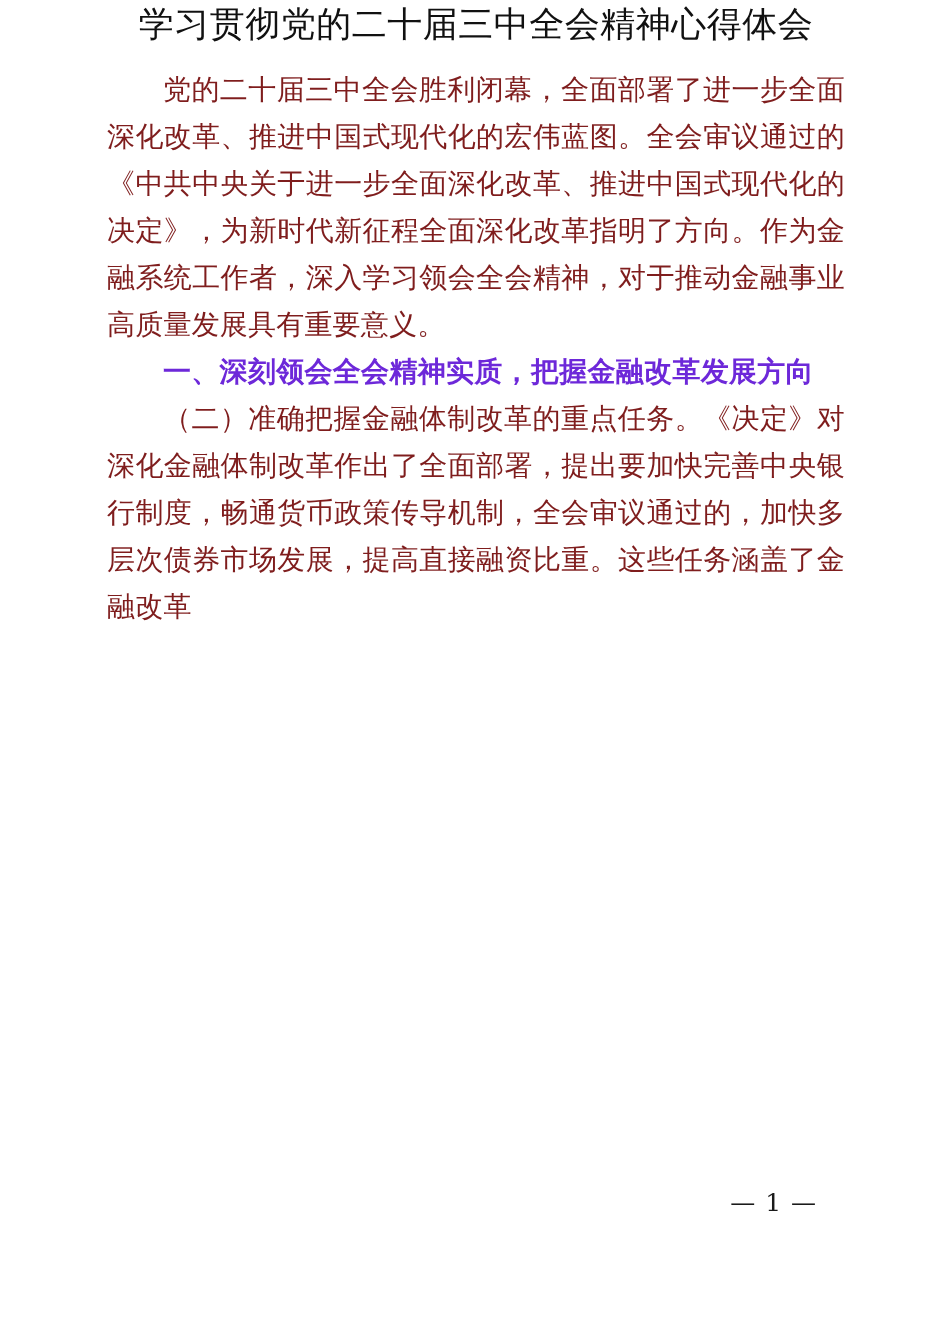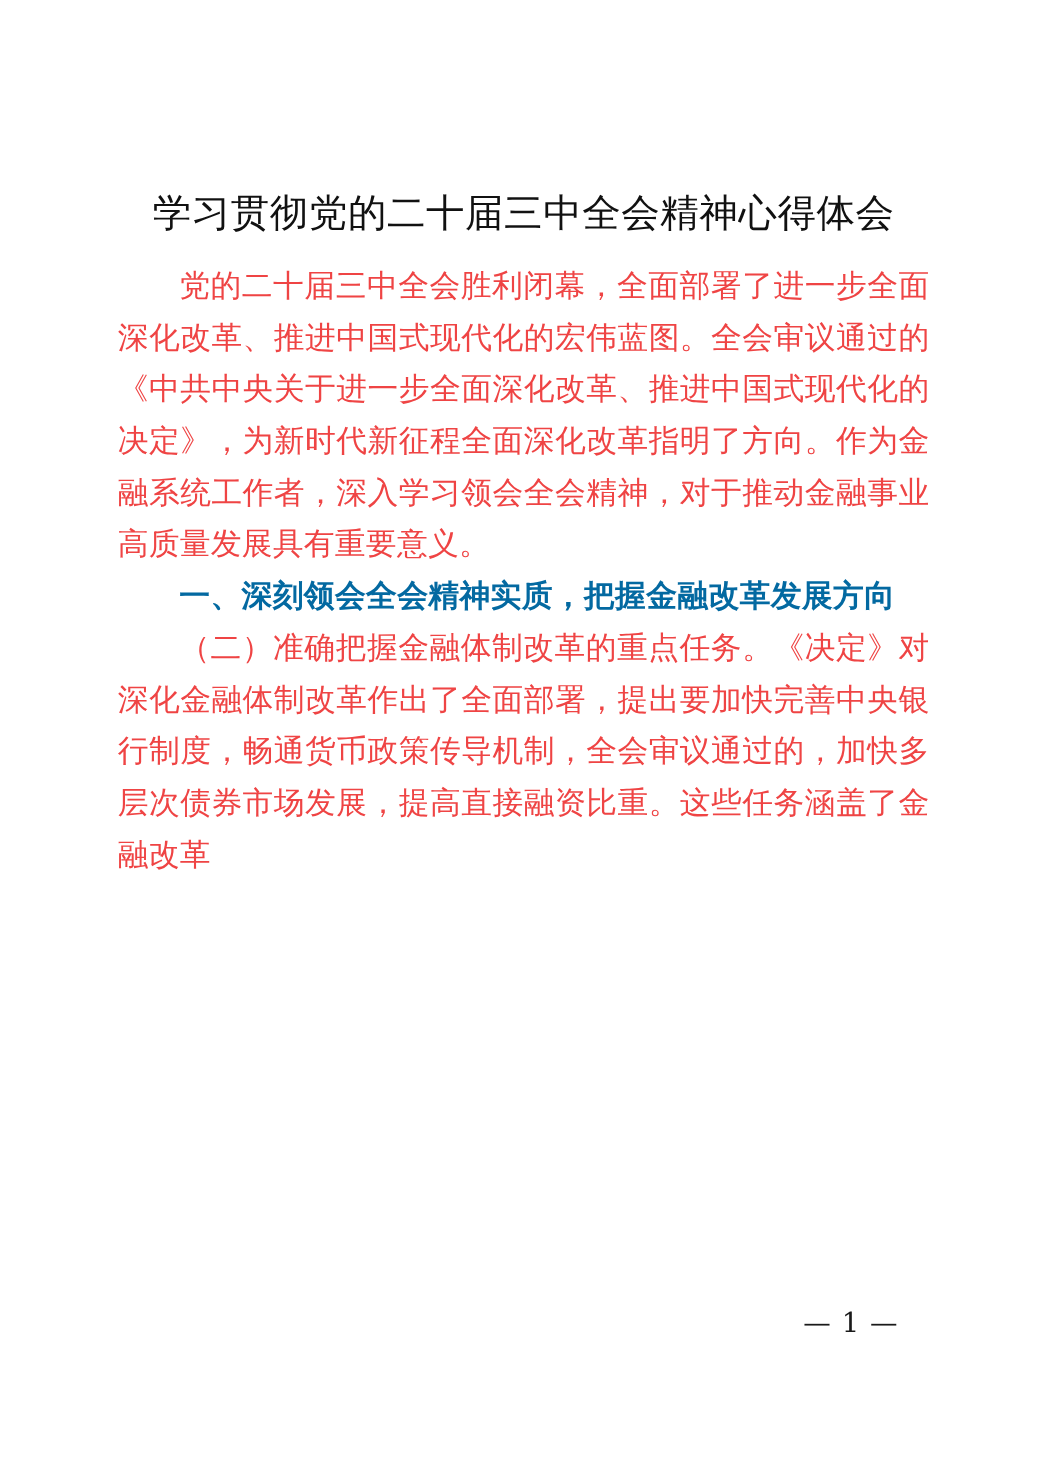--- a/index.html
+++ b/index.html
@@ -29,21 +29,20 @@
   .content {
     position: absolute;
     left: 107px;
     top: 0;
     width: 738px;
   }
 
   
   .doc-title {
     margin: 0;
-    padding-top: 170px;
     text-align: center;
     font-family: "DejaVu Serif", "Liberation Serif", serif;
     font-weight: 400;
     font-size: 35px;
     line-height: 48px;
     letter-spacing: 0.5px;
     color: #111111;
   }
   .doc-title .title-line {
     display: block;
@@ -55,38 +54,38 @@
 
   
   .para {
     margin: 0;
     font-family: "DejaVu Serif", "Liberation Serif", serif;
     font-size: 28px;
     line-height: 47px;
     text-align: justify;
     text-justify: inter-ideograph;
     text-indent: 2em;
-    color: #ef4444;
+    color: #7f1d1d;
     letter-spacing: 0.2px;
   }
 
   .para-first {
     margin-top: 18px;
   }
 
   
   .section-heading {
     margin: 0;
     font-family: "DejaVu Sans", "Liberation Sans", sans-serif;
     font-weight: 700;
     font-size: 28px;
     line-height: 47px;
     text-indent: 2em;
     letter-spacing: 0.3px;
-    color: #0369a1;
+    color: #6d28d9;
   }
 
   
   .page-footer {
     position: absolute;
     left: 107px;
     top: 1188px;
     width: 738px;
     text-align: right;
     font-family: "DejaVu Serif", "Liberation Serif", serif;

